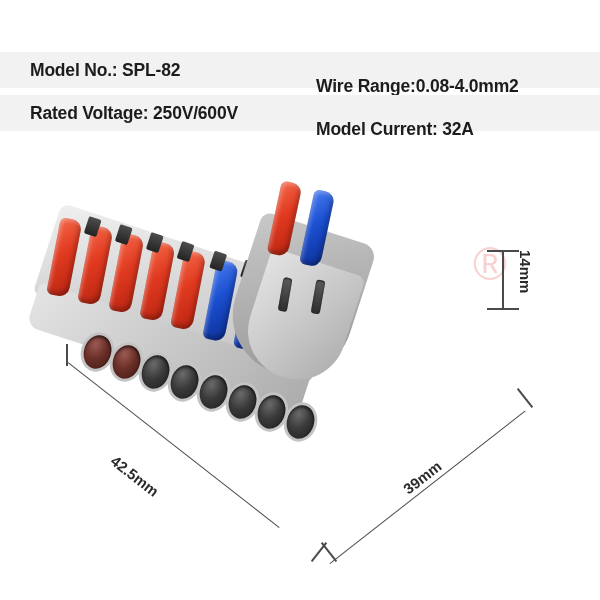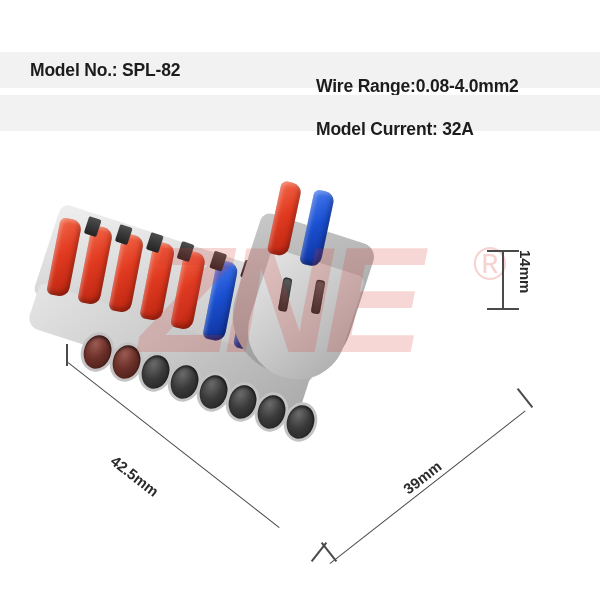--- a/index.html
+++ b/index.html
@@ -176,20 +176,21 @@
 <body>
 
 <div id="spec-table">
 
   <div class="spec-row">
     <span class="spec-cell cell-left">Model No.: SPL-82</span>
     <span class="spec-cell cell-right">Wire Range:0.08-4.0mm2</span>
   </div>
 
   <div class="spec-row">
+    <span class="spec-cell cell-left">Rated Voltage: 250V/600V</span>
     <span class="spec-cell cell-right">Model Current: 32A</span>
   </div>
 
 
 </div>
 
 <div id="product-stage">
 
   <div class="body-main">
 
@@ -240,21 +241,20 @@
     <div class="lever lever-blue" style="left:56px; top:-12px; width:21px; height:76px; transform:rotate(-6deg);"></div>
 
     <div class="probe-slot" style="left:52px; top:82px; transform:rotate(-8deg);"></div>
     <div class="probe-slot" style="left:84px; top:74px; transform:rotate(-8deg);"></div>
 
   </div>
 
 </div>
 
 <div id="watermark">
-  <div class="wm-text">ZNE</div>
   <div class="wm-reg">®</div>
 </div>
 
 <div>
 
   <div class="dim-cap" style="left:66px; top:344px; width:2px; height:22px;"></div>
 
   <div class="dim-line" style="left:68px; top:362px; width:268px; height:1.4px; transform:rotate(38deg);"></div>
 
   <div class="dim-cap" style="left:318px; top:540px; width:2px; height:24px; transform:rotate(38deg);"></div>

